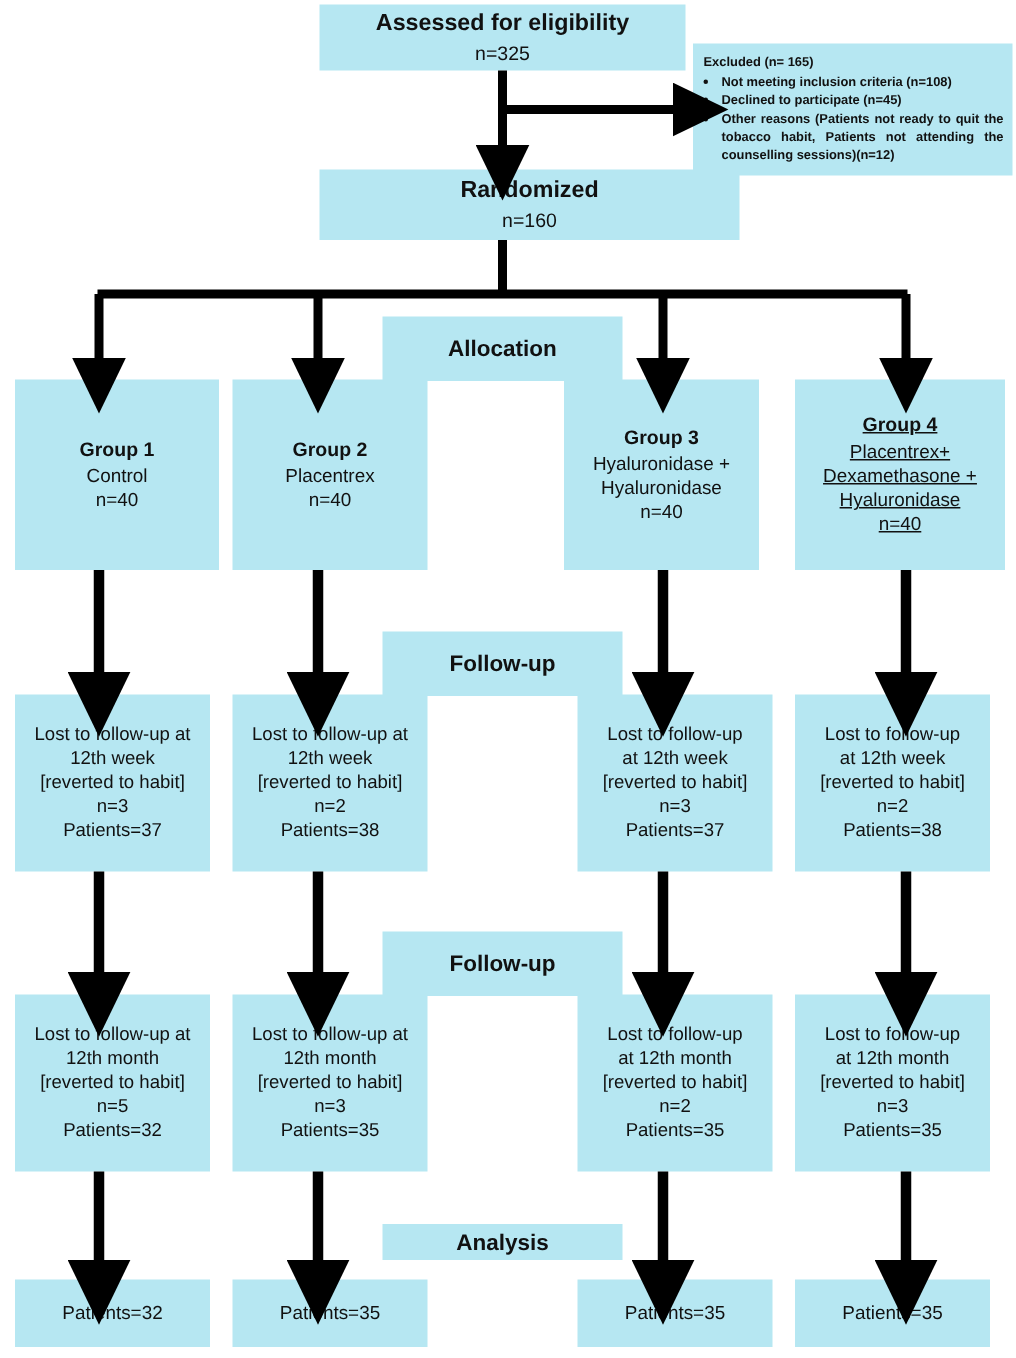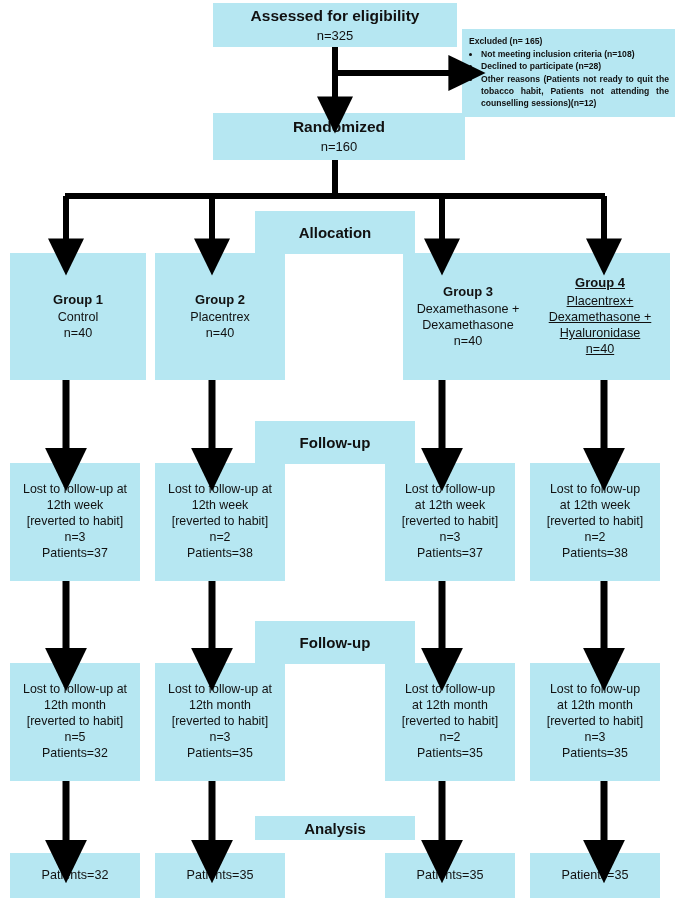--- a/index.html
+++ b/index.html
@@ -101,26 +101,26 @@
 
   <div class="box top-box" style="left:213px; top:3px; width:244px; height:44px;">
     <span class="ttl">Assessed for eligibility</span>
     <span>n=325</span>
   </div>
 
   <div class="excl-box" style="left:462px; top:29px; width:213px; height:88px;">
     <span class="hdr">Excluded (n= 165)</span>
     <ul>
       <li>Not meeting inclusion criteria (n=108)</li>
-      <li>Declined to participate (n=28)</li>
+      <li>Declined to participate (n=45)</li>
       <li>Other reasons (Patients not ready to quit the tobacco habit, Patients not attending the counselling sessions)(n=12)</li>
     </ul>
   </div>
 
-  <div class="box top-box" style="left:213px; top:113px; width:252px; height:47px;">
+  <div class="box top-box" style="left:213px; top:113px; width:280px; height:47px;">
     <span class="ttl">Randomized</span>
     <span>n=160</span>
   </div>
 
   <div class="banner" style="left:255px; top:211px; width:160px; height:43px;text-align:center;">Allocation</div>
 
   <div class="banner" style="left:255px; top:421px; width:160px; height:43px;">Follow-up</div>
 
   <div class="banner" style="left:255px; top:621px; width:160px; height:43px;">Follow-up</div>
 
@@ -131,23 +131,23 @@
     <span>Control</span>
     <span>n=40</span>
   </div>
 
   <div class="box group-box" style="left:155px; top:253px; width:130px; height:127px;text-align:right;">
     <span class="ttl">Group 2</span>
     <span>Placentrex</span>
     <span>n=40</span>
   </div>
 
-  <div class="box group-box" style="left:403px; top:253px; width:130px; height:127px;">
+  <div class="box group-box" style="left:376px; top:253px; width:130px; height:127px;">
     <span class="ttl">Group 3</span>
-    <span>Dexamethasone + Dexamethasone</span>
+    <span>Hyaluronidase + Hyaluronidase</span>
     <span>n=40</span>
   </div>
 
   <div class="box group-box" style="left:530px; top:253px; width:140px; height:127px;text-decoration:underline;">
     <span class="ttl">Group 4</span>
     <span>Placentrex+ Dexamethasone + Hyaluronidase</span>
     <span>n=40</span>
   </div>
 
   <div class="box lost-box" style="left:10px; top:463px; width:130px; height:118px;">

